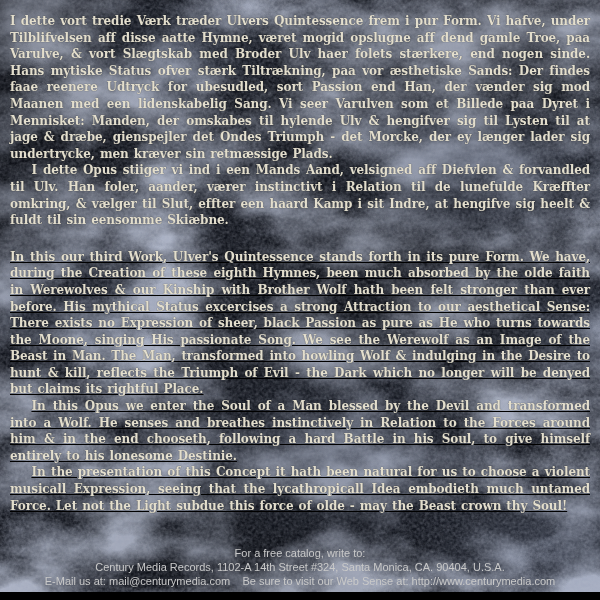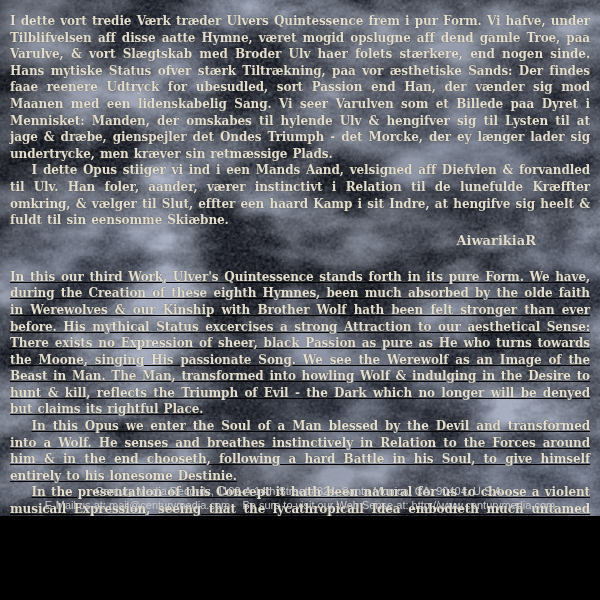--- a/index.html
+++ b/index.html
@@ -3,21 +3,21 @@
 <meta charset="utf-8">
 <style>
   html, body {
     margin: 0;
     padding: 0;
     background: #000;
   }
   .stage {
     position: relative;
     width: 600px;
-    height: 516px;
+    height: 592px;
     overflow: hidden;
     background: #4c1d95;
     font-family: "DejaVu Serif", serif;
   }
   .texture-svg {
     position: absolute;
     top: 0; left: 0;
     width: 600px; height: 600px;
     display: block;
   }
@@ -101,29 +101,29 @@
     <rect width="600" height="600" filter="url(#grain)" opacity="0.4"></rect>
   </svg>
 
   <div class="blotches"></div>
 
   <div class="content">
 
     <section class="block-danish">
       <p class="para">I dette vort tredie Værk træder Ulvers Quintessence frem i pur Form. Vi hafve, under Tilblifvelsen aff disse aatte Hymne, været mogid opslugne aff dend gamle Troe, paa Varulve, &amp; vort Slægtskab med Broder Ulv haer folets stærkere, end nogen sinde. Hans mytiske Status ofver stærk Tiltrækning, paa vor æsthetiske Sands: Der findes faae reenere Udtryck for ubesudled, sort Passion end Han, der vænder sig mod Maanen med een lidenskabelig Sang. Vi seer Varulven som et Billede paa Dyret i Mennisket: Manden, der omskabes til hylende Ulv &amp; hengifver sig til Lysten til at jage &amp; dræbe, gienspejler det Ondes Triumph - det Morcke, der ey længer lader sig undertrycke, men kræver sin retmæssige Plads.</p>
       <p class="para indent">I dette Opus stiiger vi ind i een Mands Aand, velsigned aff Diefvlen &amp; forvandled til Ulv. Han foler, aander, værer instinctivt i Relation til de lunefulde Kræffter omkring, &amp; vælger til Slut, effter een haard Kamp i sit Indre, at hengifve sig heelt &amp; fuldt til sin eensomme Skiæbne.</p>
-      <div class="signature">AiwarikiaR</div>
     </section>
 
     <section class="block-english">
       <p class="para">In this our third Work, Ulver's Quintessence stands forth in its pure Form. We have, during the Creation of these eighth Hymnes, been much absorbed by the olde faith in Werewolves &amp; our Kinship with Brother Wolf hath been felt stronger than ever before. His mythical Status excercises a strong Attraction to our aesthetical Sense: There exists no Expression of sheer, black Passion as pure as He who turns towards the Moone, singing His passionate Song. We see the Werewolf as an Image of the Beast in Man. The Man, transformed into howling Wolf &amp; indulging in the Desire to hunt &amp; kill, reflects the Triumph of Evil - the Dark which no longer will be denyed but claims its rightful Place.</p>
       <p class="para indent">In this Opus we enter the Soul of a Man blessed by the Devil and transformed into a Wolf. He senses and breathes instinctively in Relation to the Forces around him &amp; in the end chooseth, following a hard Battle in his Soul, to give himself entirely to his lonesome Destinie.</p>
       <p class="para indent">In the presentation of this Concept it hath been natural for us to choose a violent musicall Expression, seeing that the lycathropicall Idea embodieth much untamed Force. Let not the Light subdue this force of olde - may the Beast crown thy Soul!</p>
 
     </section>
 
     <footer class="footer">
+      <div class="footer-line">For a free catalog, write to:</div>
       <div class="footer-line">Century Media Records, 1102-A 14th Street #324, Santa Monica, CA. 90404, U.S.A.</div>
       <div class="footer-line">E-Mail us at: mail@centurymedia.com    Be sure to visit our Web Sense at: http://www.centurymedia.com</div>
     </footer>
 
   </div>
 </div>
 
 </body></html>

